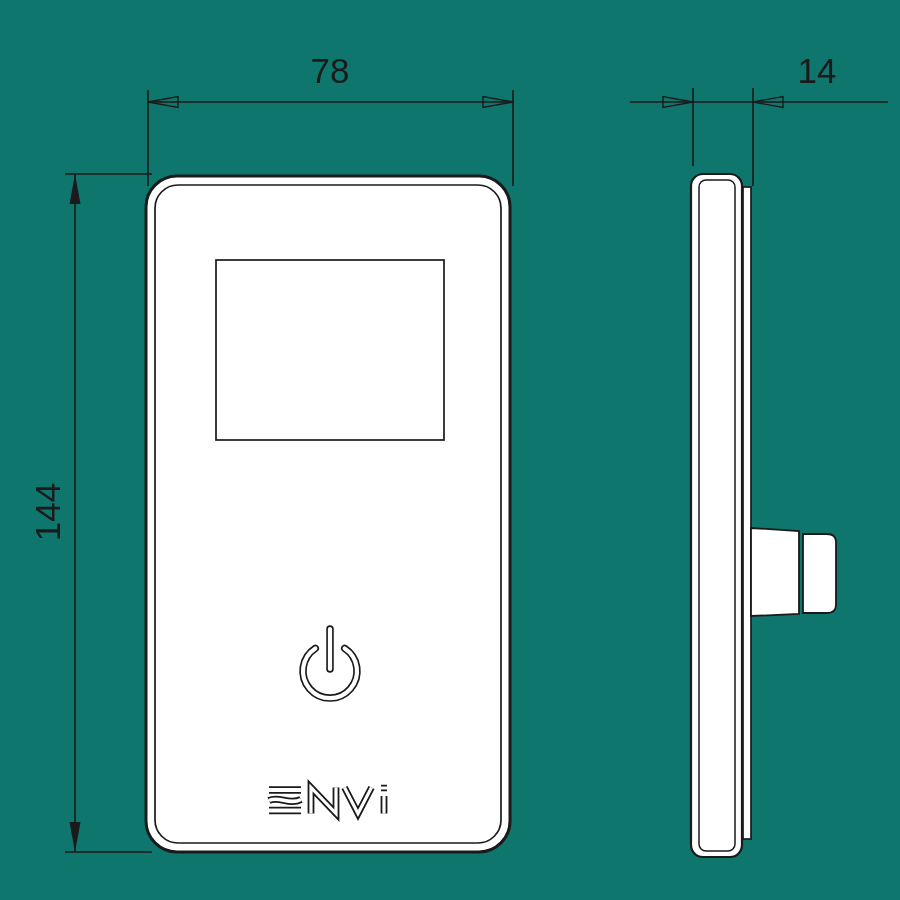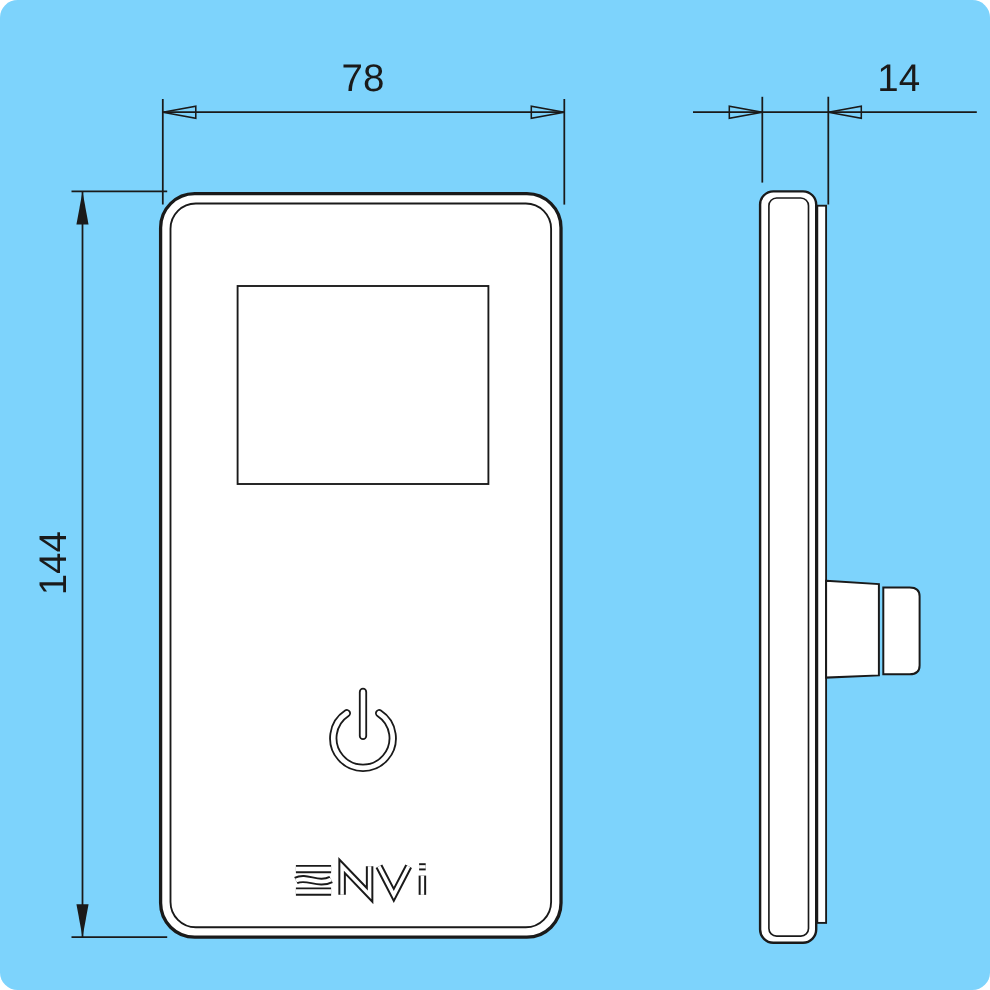--- a/index.html
+++ b/index.html
@@ -4,24 +4,23 @@
 <style>
   html, body {
     margin: 0;
     padding: 0;
     background: #ffffff;
   }
   .canvas {
     position: relative;
     width: 900px;
     height: 900px;
-    background: #7dd3fc;
+    background: #0f766e;
     overflow: hidden;
     font-family: "Liberation Sans", sans-serif;
-    border-radius: 16px;
   }
   svg { display: block; }
   .dim-text {
     font-family: "Liberation Sans", sans-serif;
     font-size: 35px;
     fill: #1a1a1a;
   }
 </style>
 </head>
 <body>

